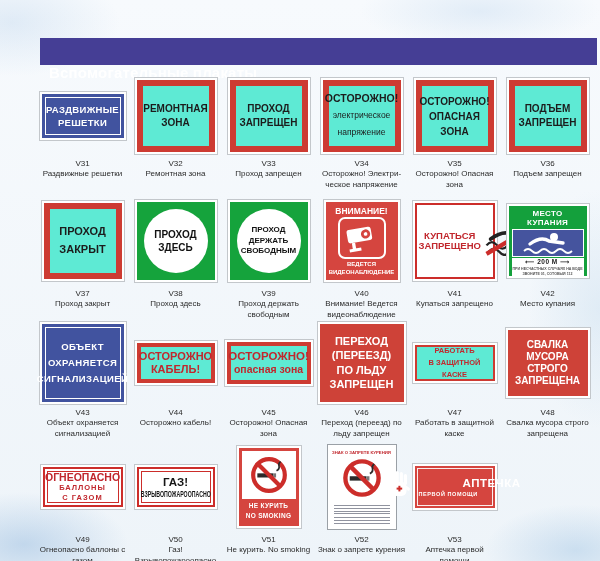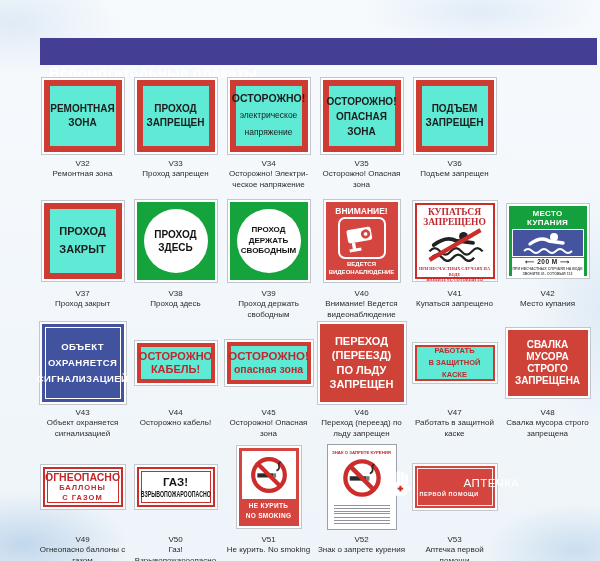--- a/index.html
+++ b/index.html
@@ -70,22 +70,22 @@
   .s-v53 { width:86px; height:48px; }
 
   .v34-t { font-size:10.5px; font-weight:bold; color:#1c1c1c; margin-bottom:3px;}
   .v34-s { font-size:8.5px; color:#1c1c1c; line-height:1.9; }
   .v40-in { width:100%; height:100%; background:#d5453f; display:flex; flex-direction:column;
     align-items:center; justify-content:space-evenly; padding:3px 2px; }
   .v40-top { color:#fff; font-weight:bold; font-size:8.5px; }
   .v40-cam { border:2px solid #fff; border-radius:7px; width:48px; height:42px; display:flex;
     align-items:center; justify-content:center; }
   .v40-bot { color:#fff; font-weight:bold; font-size:6px; line-height:1.35; text-align:center; }
-  .v41-in { width:100%; height:100%; border:2px solid #cc2d2a; display:flex; flex-direction:column;
-    align-items:center; justify-content:space-evenly; padding:2px;font-family:Liberation Serif, serif; }
+  .v41-in { width:100%; height:100%; border:2px solid #cc2d2a; display:flex; flex-direction:row;
+    align-items:center; justify-content:space-evenly; padding:2px; }
   .v41-title { font-size:9.5px; line-height:1.1; }
   .note { font-size:4.2px; line-height:1.35; text-align:center; color:#c1272d; font-weight:bold; }
   .v42-in { width:100%; height:100%; background:#14a03c; display:flex; flex-direction:column; padding:2px 3px; }
   .v42-title { color:#fff; font-weight:bold; font-size:8px; text-align:center; letter-spacing:.3px; margin:1px 0 2px; }
   .v42-panel { background:#45549e; border:1px solid #fff; height:36px; display:flex; align-items:center; justify-content:center; }
   .v42-foot { background:#fff; flex:1; margin-top:1px; display:flex; flex-direction:column; align-items:center; justify-content:center; gap:1px; }
   .v42-dist { font-size:6.5px; font-weight:bold; color:#222; letter-spacing:.5px; }
   .v42-note { color:#555; font-size:3.6px; font-weight:bold; line-height:1.3; text-align:center;}
   .v46 .red-in { font-size:11px; line-height:1.3; }
   .v48 .red-in { font-size:10px; line-height:1.2; }
@@ -94,33 +94,50 @@
   .v50-l2 { font-size:9.5px; font-weight:bold; color:#151515; white-space:nowrap; transform:scaleX(.55); transform-origin:center; }
   .v51-in { width:100%; height:100%; background:#d5453f; display:flex; flex-direction:column; align-items:center; padding:3px; }
   .v51-panel { background:#fff; width:54px; height:48px; display:flex; align-items:center; justify-content:center; }
   .v51-txt { flex:1; display:flex; flex-direction:column; align-items:center; justify-content:center;
     color:#fff; font-weight:bold; font-size:6.5px; line-height:1.5; letter-spacing:.3px; }
   .v52-in { width:100%; height:100%; background:#fff; display:flex; flex-direction:column; align-items:center; padding:3px 2px; }
   .v52-hd { color:#c1272d; font-weight:bold; font-size:4.3px; white-space:nowrap; }
   .tiny-par { width:56px; background:repeating-linear-gradient(to bottom, rgba(70,75,95,.6) 0 1px, transparent 1px 2.8px); }
   .v53-in { width:100%; height:100%; background:#d5453f; display:flex; align-items:center; justify-content:center;
     gap:6px; box-shadow:inset 0 0 0 2px #d5453f, inset 0 0 0 3px rgba(255,255,255,.9); }
-  .v53-t1 { color:#fff; font-weight:normal; font-size:11.5px; letter-spacing:.5px;margin-left:44px; }
+  .v53-t1 { color:#fff; font-weight:bold; font-size:11.5px; letter-spacing:.5px;margin-left:44px; }
   .v53-t2 { color:#fff; font-weight:bold; font-size:5.5px; letter-spacing:.6px; margin-top:2px; }
 </style>
 </head>
 <body>
 
 <div class="page">
 
   <div class="header">
     <span class="header-title">Вспомогательные плакаты</span>
   </div>
 
   <div class="row row1">
+    <div class="cell">
+      <div class="signbox">
+          <div class="sign s-v31">
+        <div class="blue-in">
+              <div class="blue-line">
+          <span>РАЗДВИЖНЫЕ</span>
+          <span>РЕШЕТКИ</span>
+        </div>
+            </div>
+      </div>
+        </div>
+      <div class="caption">
+        <div>V31</div>
+          <div>Раздвижные решетки</div>
+          <div></div>
+      </div>
+    </div>
     <div class="cell">
       <div class="signbox">
           <div class="sign s-sq78">
         <div class="frame-red blacktxt">
           <span>РЕМОНТНАЯ</span>
           <span>ЗОНА</span>
         </div>
       </div>
         </div>
       <div class="caption">

